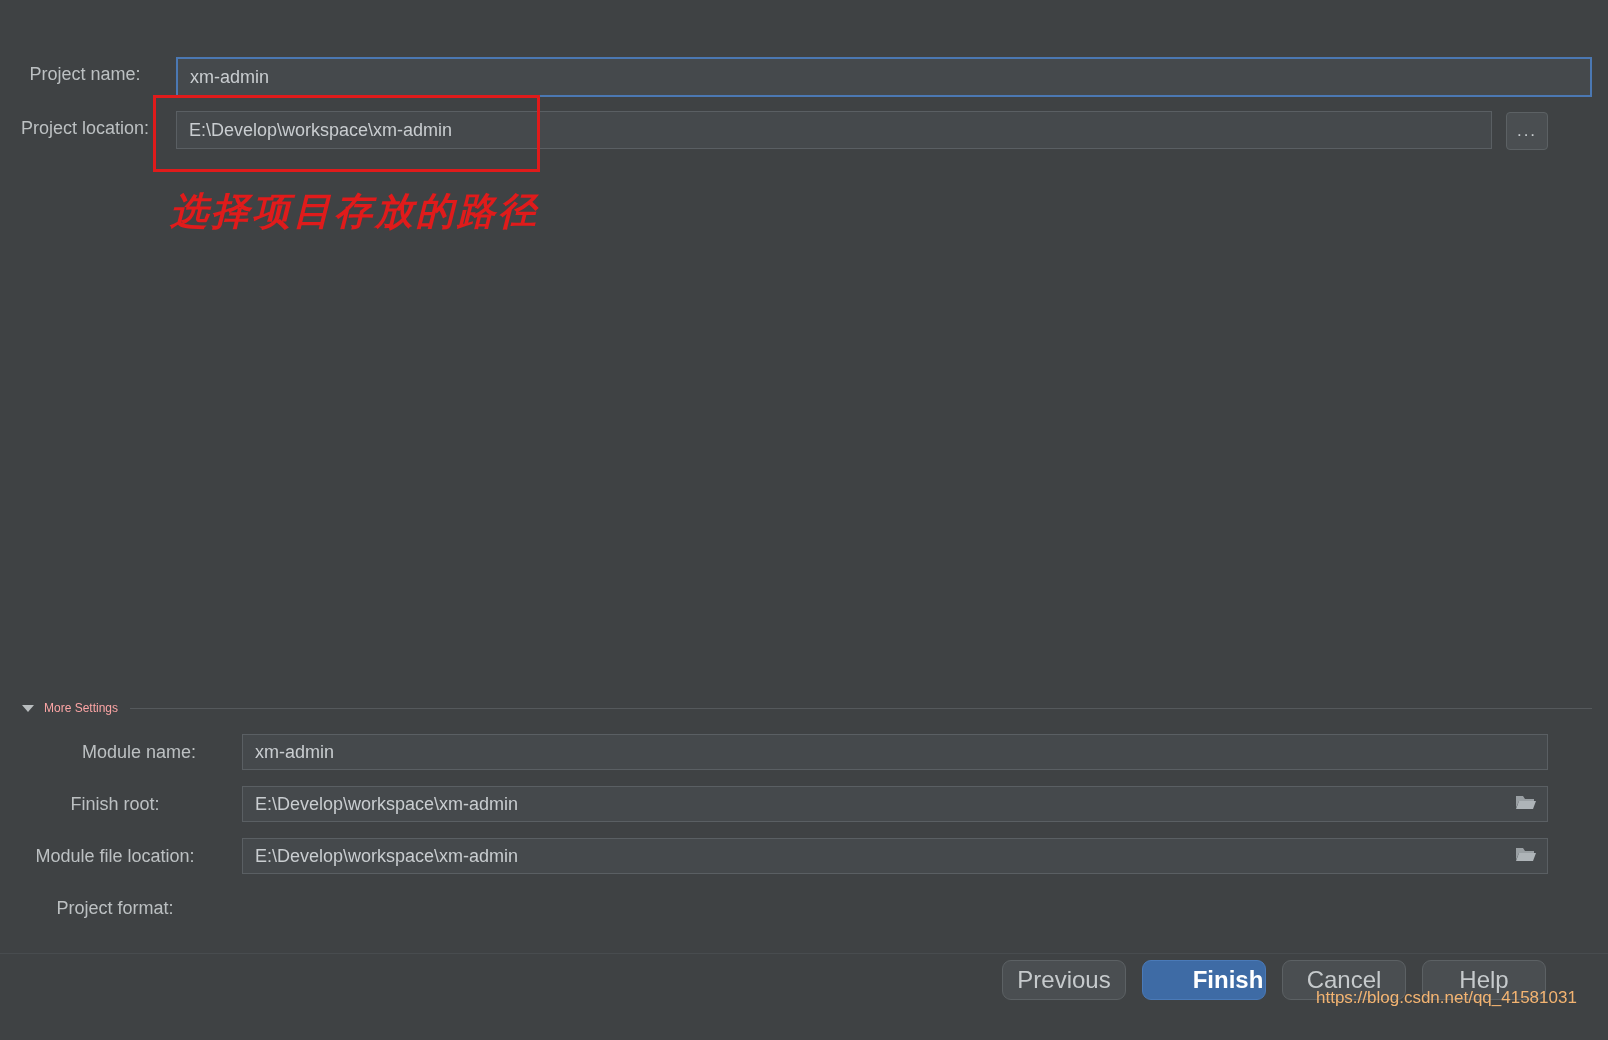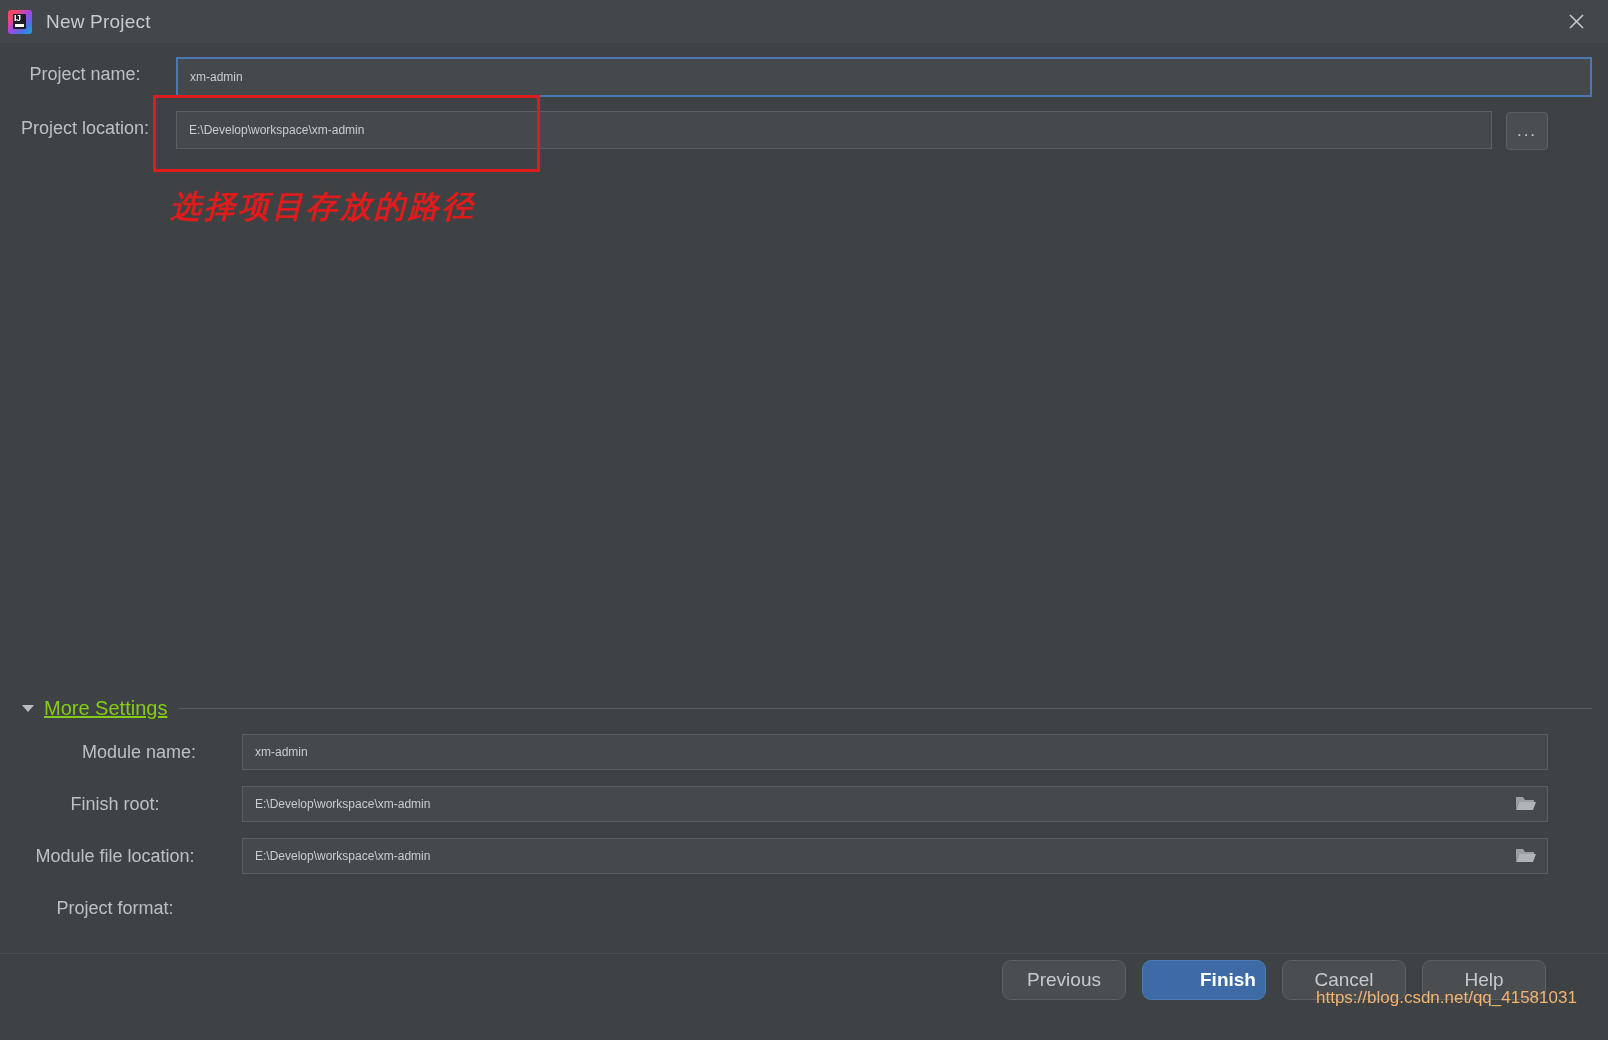--- a/index.html
+++ b/index.html
@@ -92,21 +92,21 @@
     font-size: 18px;
     color: #bcc0c2;
     white-space: nowrap;
   }
   .field {
     position: absolute;
     box-sizing: border-box;
     background: #45494c;
     border: 1px solid #5a5f63;
     color: #c9cdd0;
-    font-size: 12px;
+    font-size: 18px;
     display: flex;
     align-items: center;
     padding-left: 12px;
     overflow: hidden;
     white-space: nowrap;
   }
   .field.focused {
     border: 2px solid #4b78b3;
     background: #45494c;
   }
@@ -139,21 +139,21 @@
   .annot-box {
     position: absolute;
     box-sizing: border-box;
     border: 3px solid #e01b1b;
     background: transparent;
     pointer-events: none;
   }
   .annot-text {
     position: absolute;
     color: #e01b1b;
-    font-size: 31px;
+    font-size: 38px;
     font-family: Liberation Serif, serif;
     font-style: italic;
     font-weight: bold;
     letter-spacing: 3px;
     white-space: nowrap;
   }
 
   
   .more-settings {
     position: absolute;
@@ -166,25 +166,24 @@
   .ms-triangle {
     width: 0; height: 0;
     border-left: 6px solid transparent;
     border-right: 6px solid transparent;
     border-top: 7px solid #b9bdbf;
     margin-right: 10px;
     cursor: pointer;
     flex: none;
   }
   .ms-label {
-    font-size: 20px;
-    color: #84cc16;
-    white-space: nowrap;
-    flex: none;
-    text-decoration: underline;
+    font-size: 12px;
+    color: #fca5a5;
+    white-space: nowrap;
+    flex: none;
   }
   .ms-line {
     flex: 1;
     height: 1px;
     background: #55595c;
     margin-left: 12px;
   }
 
   
   .footer-sep {
@@ -197,21 +196,21 @@
   .btn {
     position: absolute;
     box-sizing: border-box;
     height: 40px;
     background: #4a4e51;
     border: 1px solid #5c6164;
     border-radius: 9px;
     display: flex;
     align-items: center;
     justify-content: center;
-    font-size: 19px;
+    font-size: 24px;
     color: #c6cacc;
     cursor: pointer;
   }
   .btn.primary {
     background: #3e6ba5;
     border: 1px solid #4a7ab8;
     color: #ffffff;
     font-weight: bold;
     padding-left: 48px;
   }
@@ -223,33 +222,20 @@
     color: #fdba74;
     white-space: nowrap;
     opacity: 0.95;
   }
 </style>
 </head>
 <body>
 
 <div class="dialog">
 
-  <div class="titlebar">
-    <div class="app-icon">
-      <span class="ij">IJ</span>
-      <span class="bar"></span>
-    </div>
-    <div class="title-text">New Project</div>
-    <div class="close-btn">
-      <svg width="17" height="17" viewBox="0 0 17 17" aria-hidden="true">
-        <line x1="2" y1="2" x2="15" y2="15" stroke="#c6c9cb" stroke-width="1.6"></line>
-        <line x1="15" y1="2" x2="2" y2="15" stroke="#c6c9cb" stroke-width="1.6"></line>
-      </svg>
-    </div>
-  </div>
 
   <div class="row-label" style="left:0; top:64px; width:170px;">Project name:</div>
   <div class="field focused" style="left:176px; top:57px; width:1416px; height:40px;">xm-admin</div>
 
   <div class="row-label" style="left:0; top:118px; width:170px;">Project location:</div>
   <div class="field" style="left:176px; top:111px; width:1316px; height:38px;">E:\Develop\workspace\xm-admin</div>
   <div class="browse-btn" style="left:1506px; top:112px; width:42px; height:38px;">...</div>
 
   <div class="annot-box" style="left:153px; top:95px; width:387px; height:77px;"></div>
   <div class="annot-text" style="left:170px; top:186px;">选择项目存放的路径</div>

